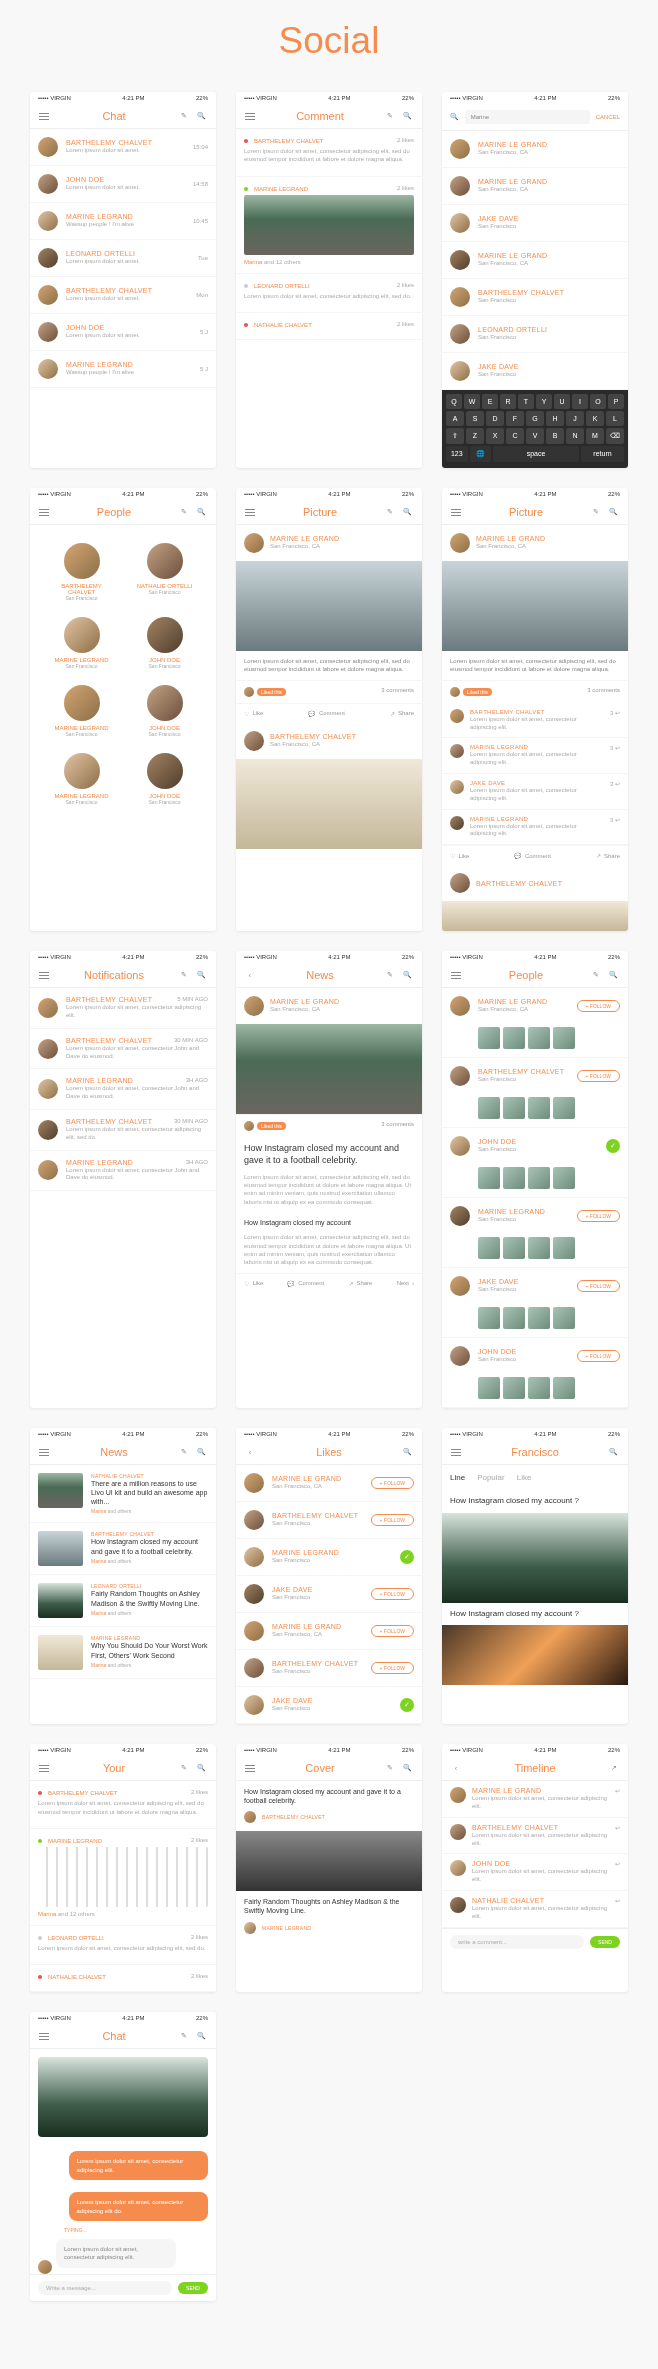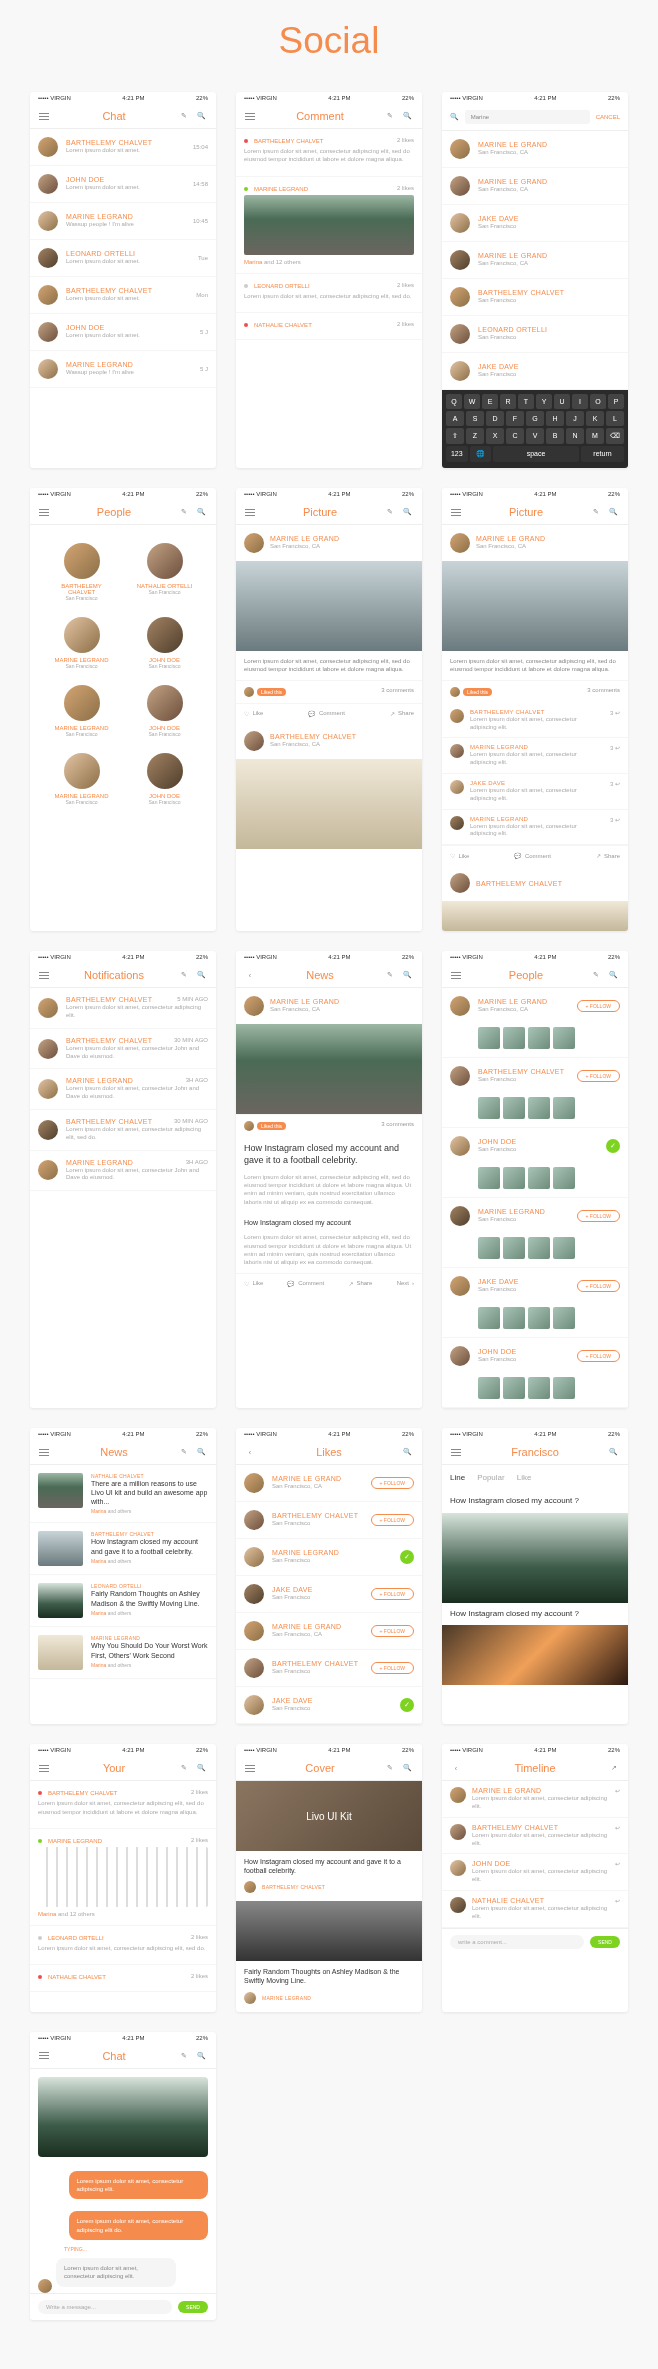--- a/index.html
+++ b/index.html
@@ -948,21 +948,20 @@
           <span></span>
           <span></span>
           <span></span>
         </div>
     <div class="nav-title">Cover</div>
     <div class="nav-icons-right">
           <span class="nav-icon">✎</span>
           <span class="nav-icon">🔍</span>
         </div>
   </div>
-  <div class="cover-img">Livo UI Kit</div>
   <div class="article-title" style="font-size:7px">How Instagram closed my account and gave it to a football celebrity.</div>
   <div class="post-header" style="padding-top:0">
         <div class="avatar" style="width:12px;height:12px"></div>
         <span class="item-name" style="font-size:5px">BARTHELEMY CHALVET</span>
       </div>
   <div class="post-image" style="height:60px;background:linear-gradient(180deg,#888,#333)"></div>
   <div class="article-title" style="font-size:7px">Fairly Random Thoughts on Ashley Madison &amp; the Swiftly Moving Line.</div>
   <div class="post-header" style="padding-top:0">
         <div class="avatar av3" style="width:12px;height:12px"></div>
         <span class="item-name" style="font-size:5px">MARINE LEGRAND</span>

